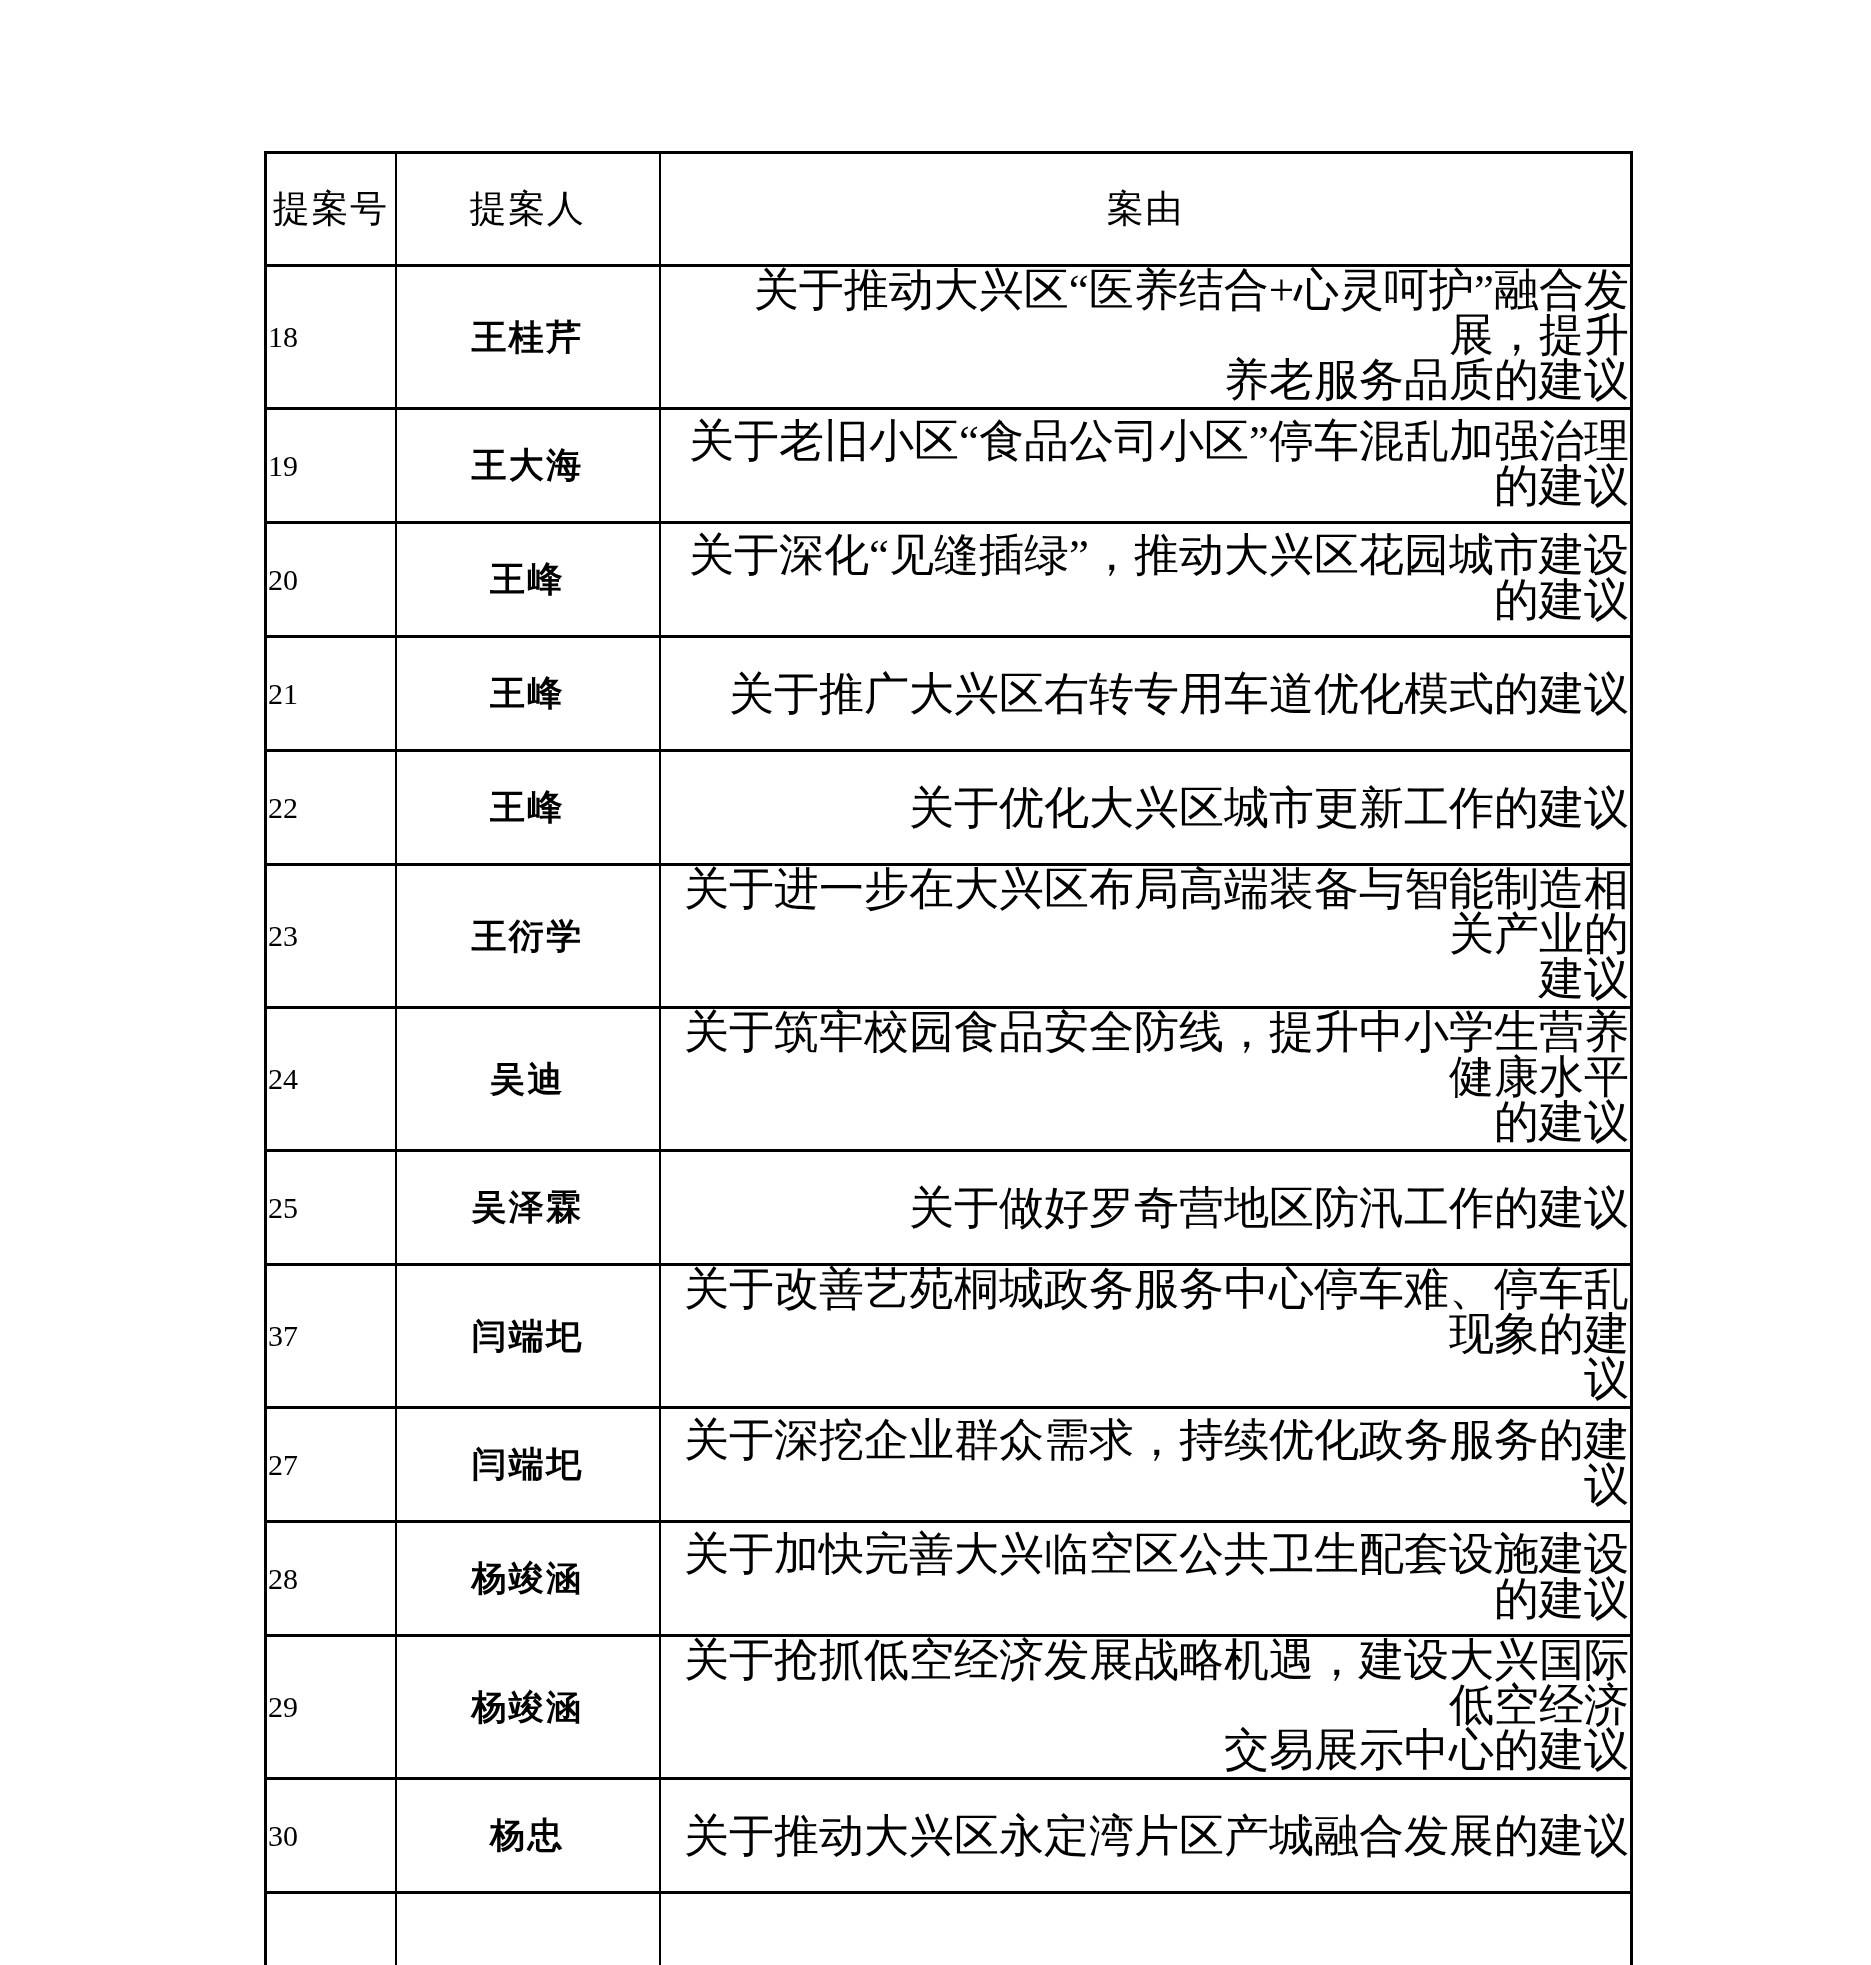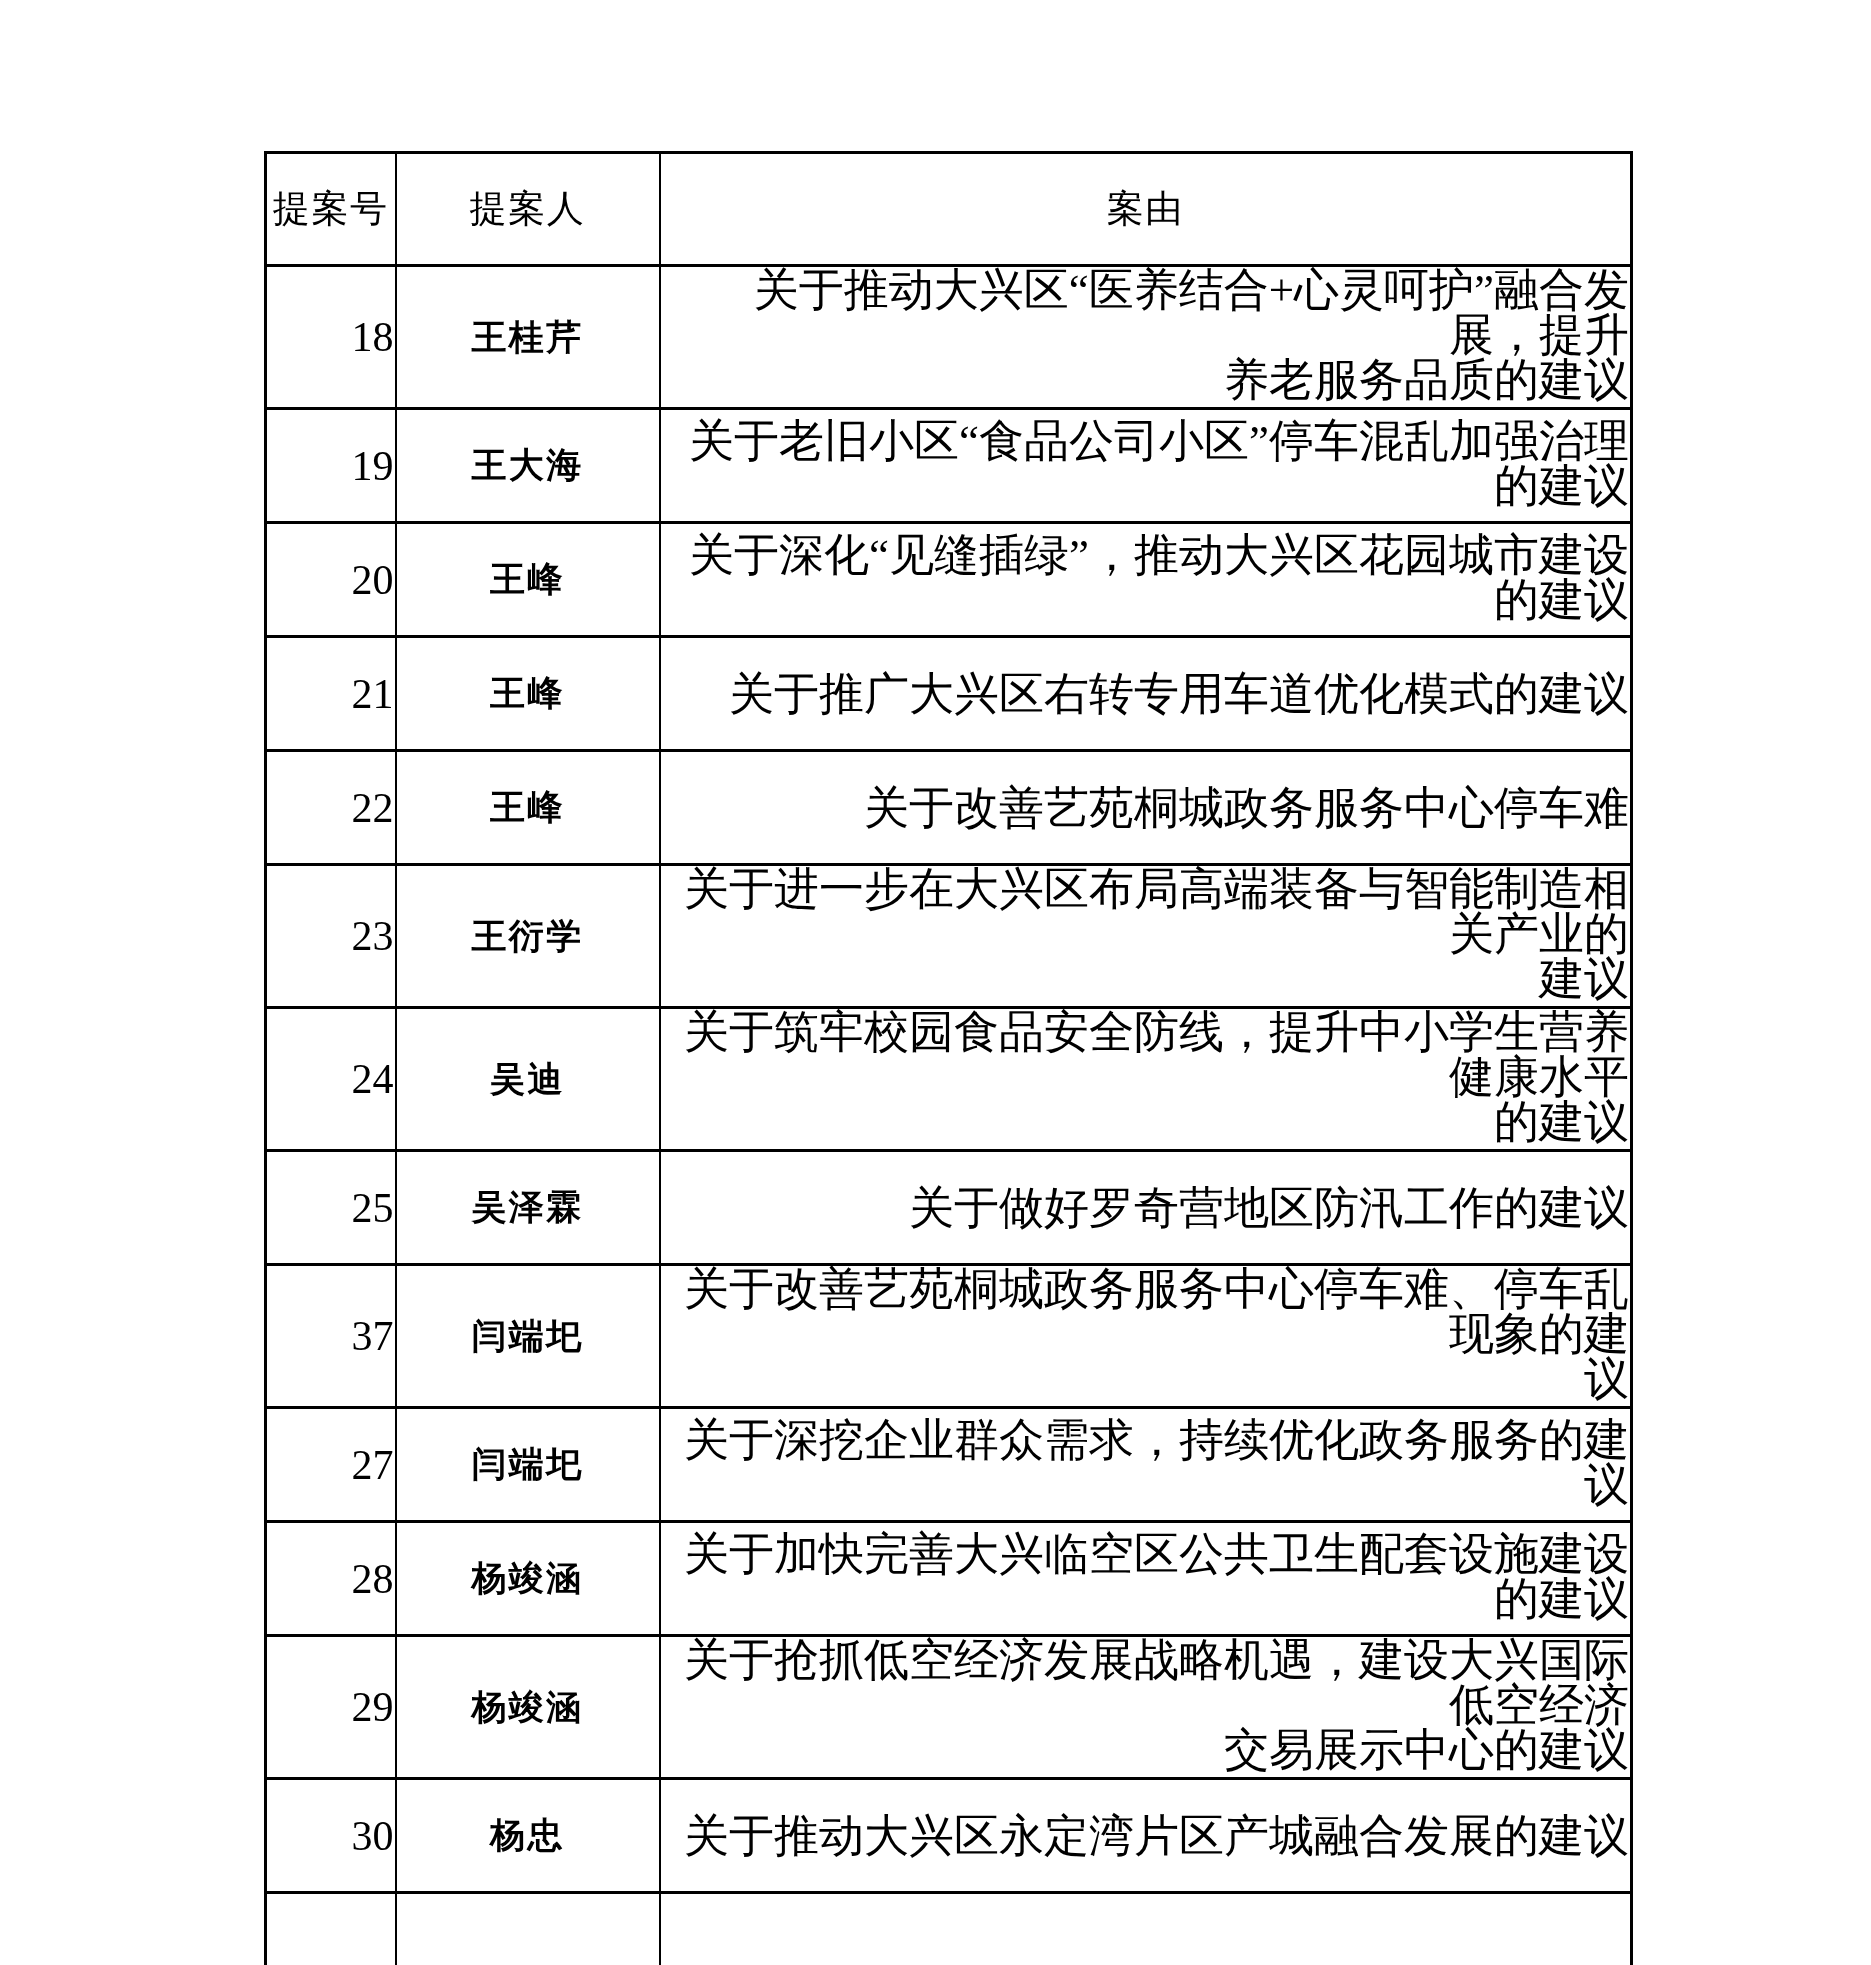--- a/index.html
+++ b/index.html
@@ -48,22 +48,22 @@
     text-align: center;
     letter-spacing: 1.6px;
   }
   tbody tr {
     height: 114px;
   }
   tbody tr.tall {
     height: 130px;
   }
   td.c-no {
-    text-align: right;
-    font-size: 42px;
+    text-align: left;
+    font-size: 30px;
   }
   td.c-name {
     text-align: center;
     font-size: 35px;
     letter-spacing: 2.4px;
     font-weight: bold;
   }
   td.c-case {
     text-align: right;
     font-size: 45px;
@@ -113,21 +113,21 @@
     <td class="c-case"><span>关于深化“见缝插绿”，推动大兴区花园城市建设的建议</span></td>
   </tr>
           <tr>
     <td class="c-no"><span>21</span></td>
     <td class="c-name"><span>王峰</span></td>
     <td class="c-case"><span>关于推广大兴区右转专用车道优化模式的建议</span></td>
   </tr>
           <tr>
     <td class="c-no"><span>22</span></td>
     <td class="c-name"><span>王峰</span></td>
-    <td class="c-case"><span>关于改善艺苑桐城政务服务中心停车难</span></td>
+    <td class="c-case"><span>关于优化大兴区城市更新工作的建议</span></td>
   </tr>
           <tr class="tall">
     <td class="c-no"><span>23</span></td>
     <td class="c-name"><span>王衍学</span></td>
     <td class="c-case"><span>关于进一步在大兴区布局高端装备与智能制造相关产业的
 建议</span></td>
   </tr>
           <tr class="tall">
     <td class="c-no"><span>24</span></td>
     <td class="c-name"><span>吴迪</span></td>

